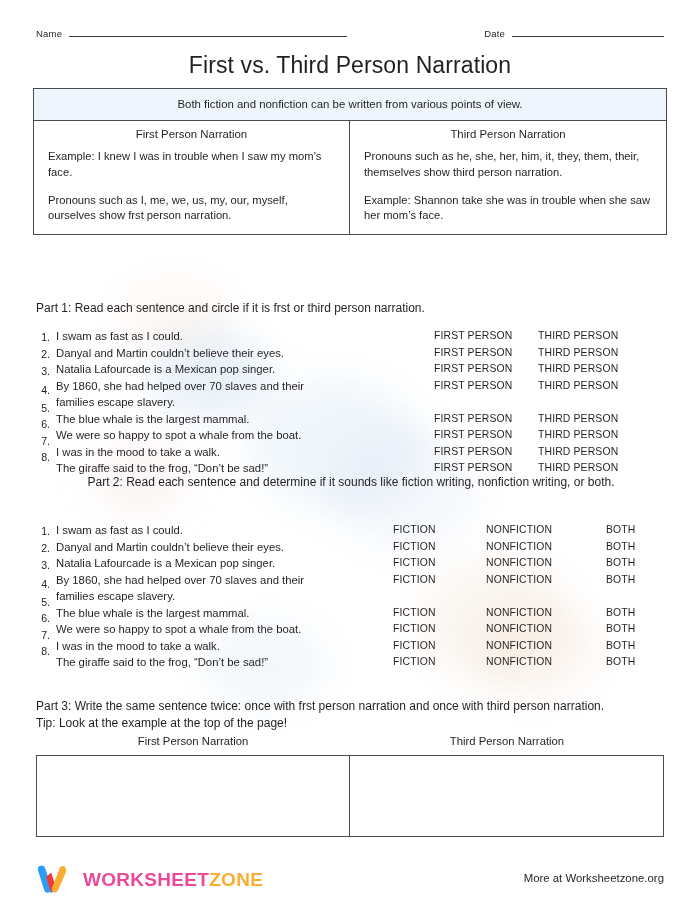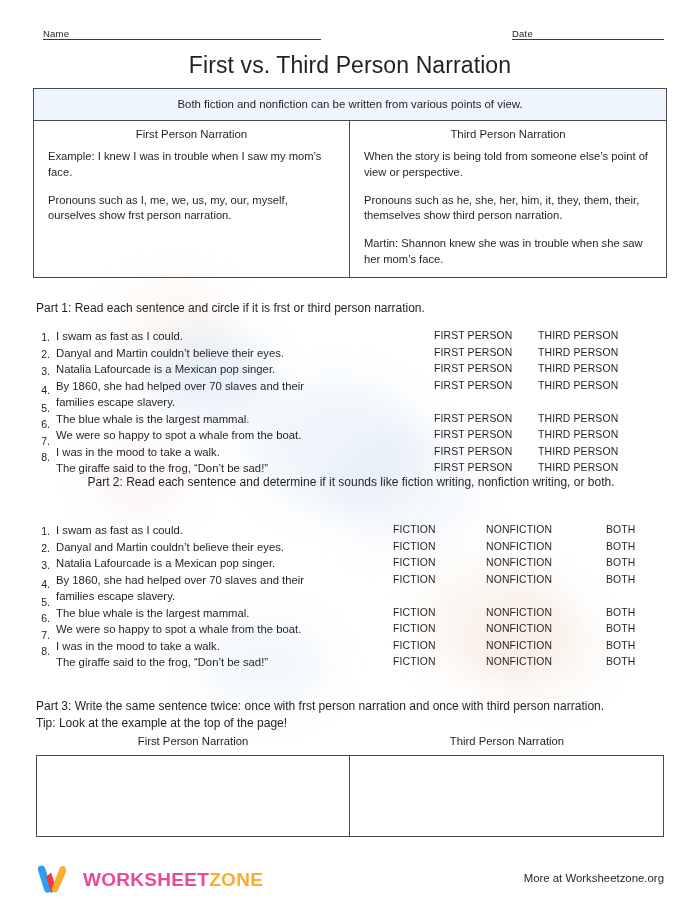--- a/index.html
+++ b/index.html
@@ -38,21 +38,20 @@
     left: 36px;
     top: 28px;
     width: 628px;
     height: 18px;
   }
   .field {
     position: absolute;
     display: flex;
     align-items: baseline;
     white-space: nowrap;
-    flex-direction: column;
   }
   .field-label {
     font-size: 9.5px;
     letter-spacing: .2px;
     color: #231f20;
   }
   .field-rule {
     display: inline-block;
     border-bottom: 1px solid #3a3a3a;
     margin-left: 7px;
@@ -236,23 +235,22 @@
     <div>Both fiction and nonfiction can be written from various points of view.</div>
   </div>
   <div class="def-cols">
     <div class="def-col left">
       <div class="def-col-head">First Person Narration</div>
       <p class="def-p">Example: I knew I was in trouble when I saw my mom’s face.</p>
       <p class="def-p">Pronouns such as I, me, we, us, my, our, myself, ourselves show frst person narration.</p>
     </div>
     <div class="def-col right">
       <div class="def-col-head">Third Person Narration</div>
-      <p class="def-p">When the story is being told from someone else’s point of view or perspective.</p>
       <p class="def-p">Pronouns such as he, she, her, him, it, they, them, their, themselves show third person narration.</p>
-      <p class="def-p">Martin: Shannon knew she was in trouble when she saw her mom’s face.</p>
+      <p class="def-p">Example: Shannon take she was in trouble when she saw her mom’s face.</p>
     </div>
   </div>
 </div>
 
 <div class="part-intro" style="top:300px;">Part 1: Read each sentence and circle if it is frst or third person narration.</div>
 
 <div class="qlist" id="part1-list" style="top:330px;">
     <div class="qtext" style="top: 0px;">I swam as fast as I could.</div>
     <div class="qtext" style="top: 16.5px;">Danyal and Martin couldn’t believe their eyes.</div>
     <div class="qtext" style="top: 33px;">Natalia Lafourcade is a Mexican pop singer.</div>

